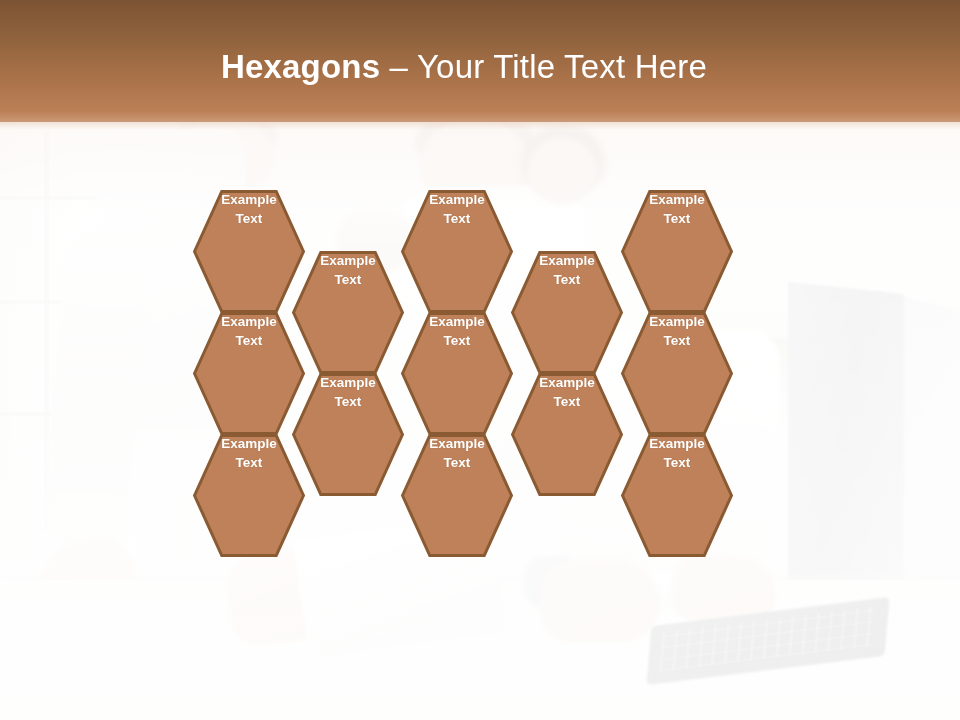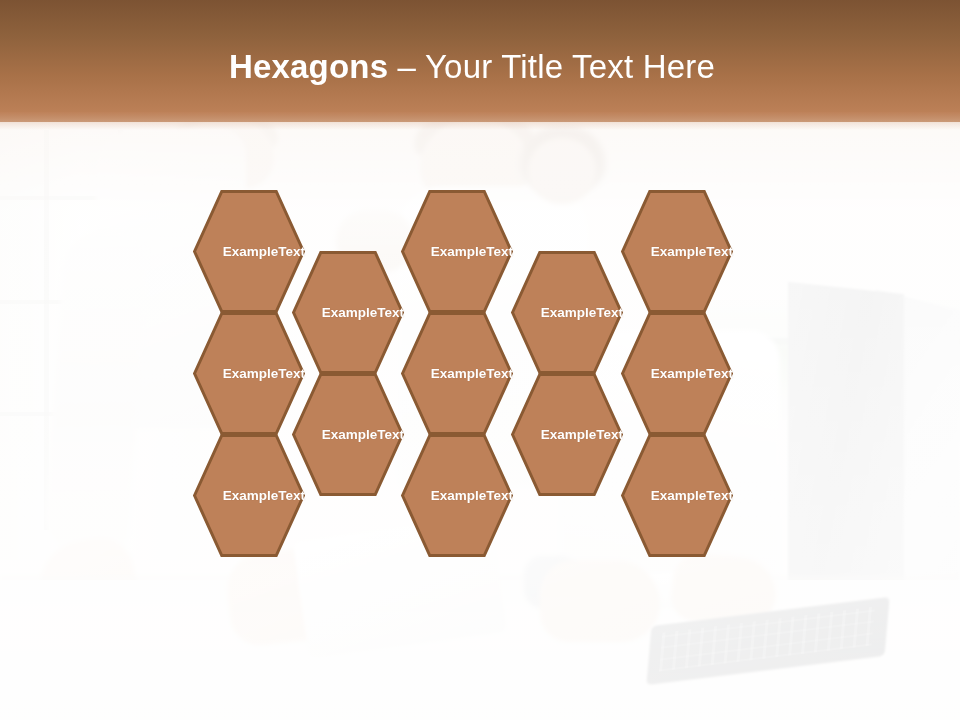--- a/index.html
+++ b/index.html
@@ -265,21 +265,20 @@
   #title-text {
     position: absolute;
     left: 0; top: 47px;
     width: 928px;
     text-align: center;
     color: #ffffff;
     font-size: 33px;
     line-height: 40px;
     letter-spacing: 0.2px;
     white-space: nowrap;
-    margin-left: 8px;
   }
   #title-text .strong { font-weight: bold; }
   #title-text .light  { font-weight: normal; }
 
   
   #hex-layer {
     position: absolute;
     left: 0; top: 0;
     width: 960px; height: 720px;
   }
@@ -287,23 +286,23 @@
     position: absolute;
     width: 112px;
     height: 123px;
   }
   .hex svg { display: block; width: 112px; height: 123px; }
   .hex-label {
     position: absolute;
     left: 0; top: 0;
     width: 112px; height: 123px;
     display: flex;
-    flex-direction: row;
+    flex-direction: column;
     align-items: center;
-    justify-content: flex-end;
+    justify-content: flex-start;
     color: #ffffff;
     font-size: 13.5px;
     font-weight: bold;
     line-height: 19px;
     text-align: center;
     pointer-events: none;
     text-shadow: 0 0 1px rgba(120,70,35,0.35);
   }
 </style>
 </head>

